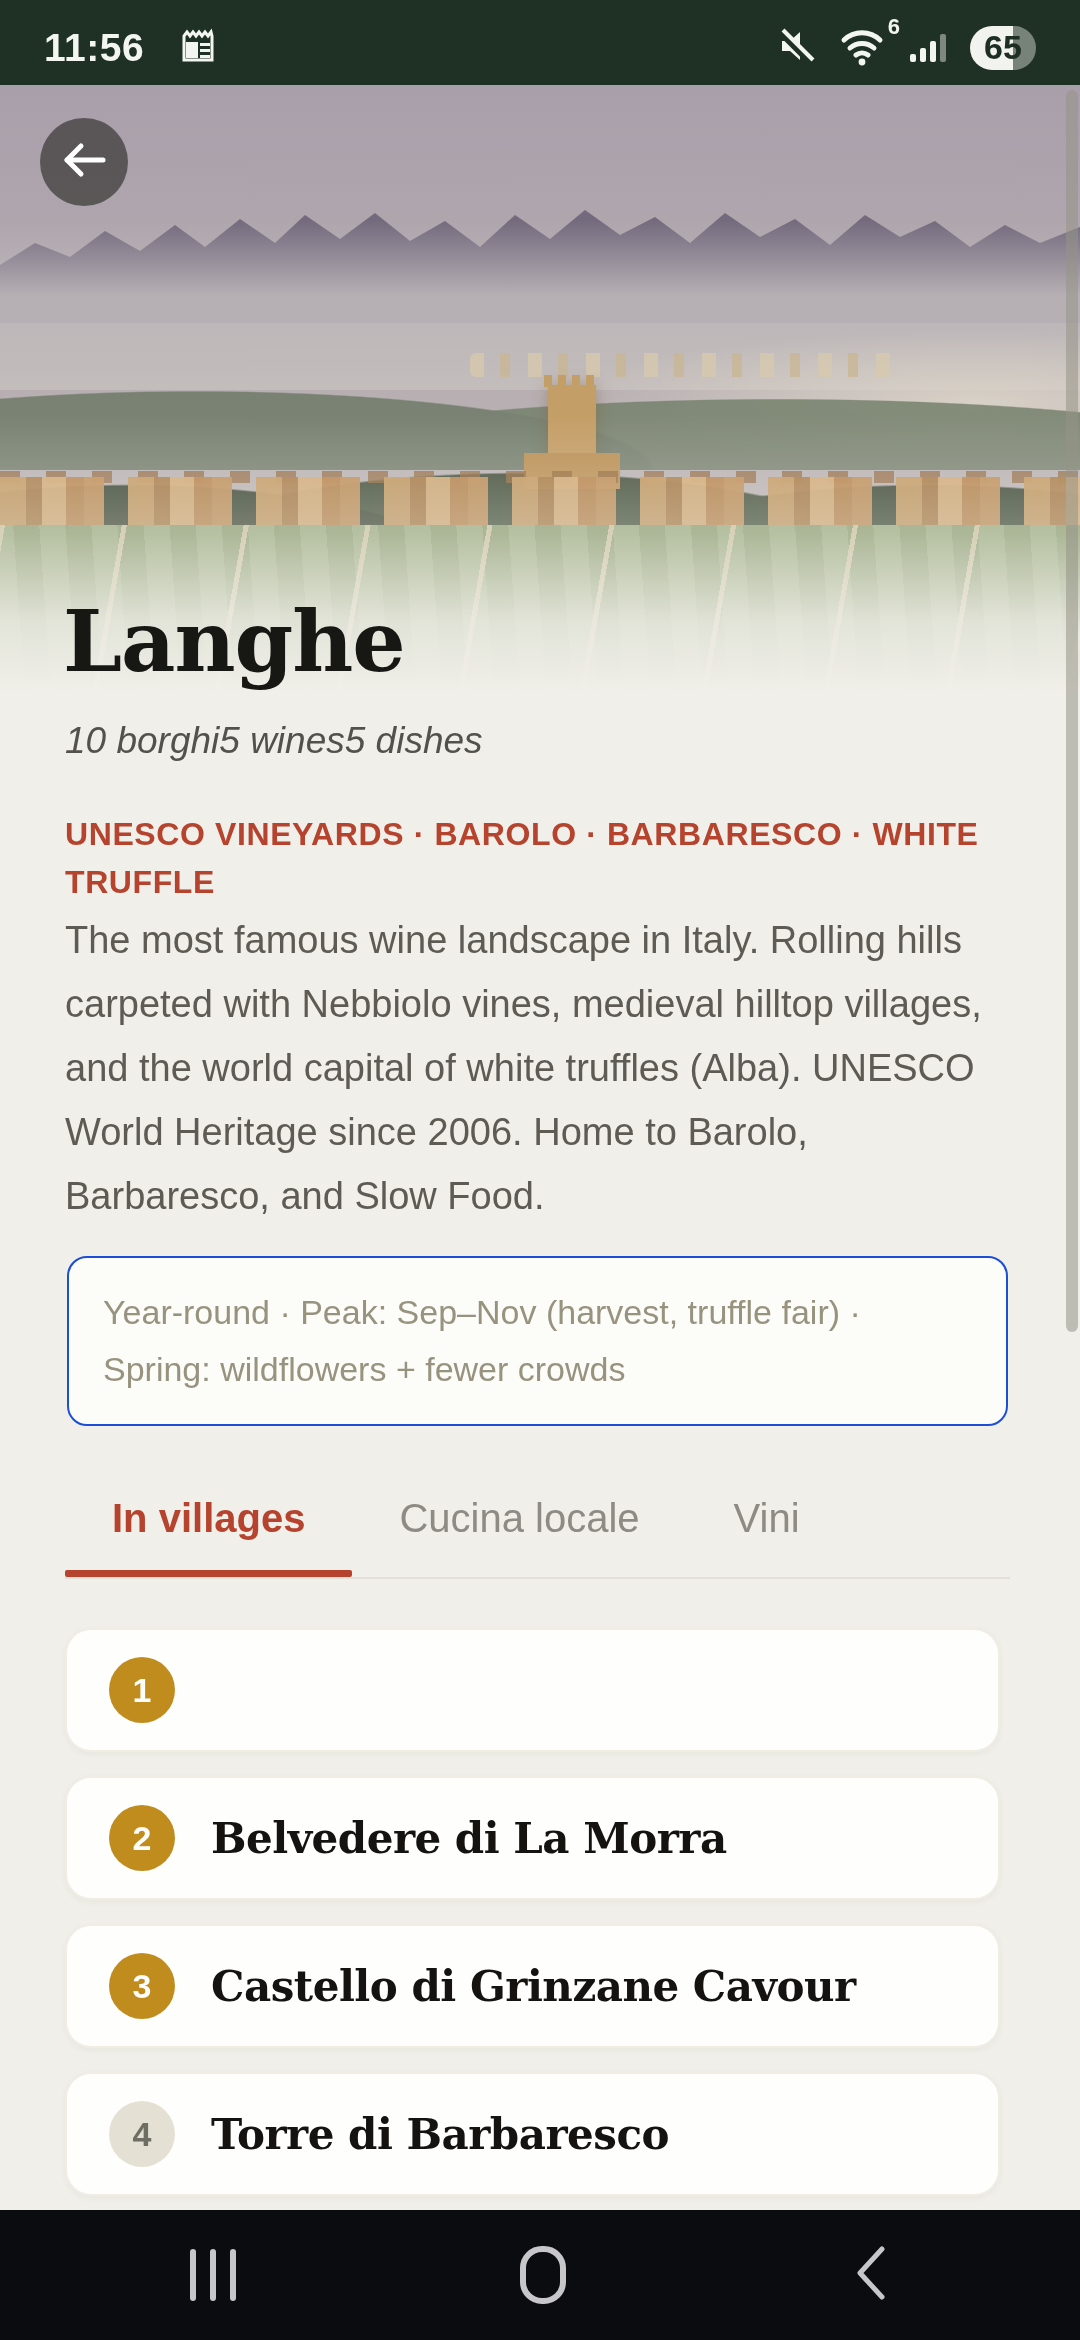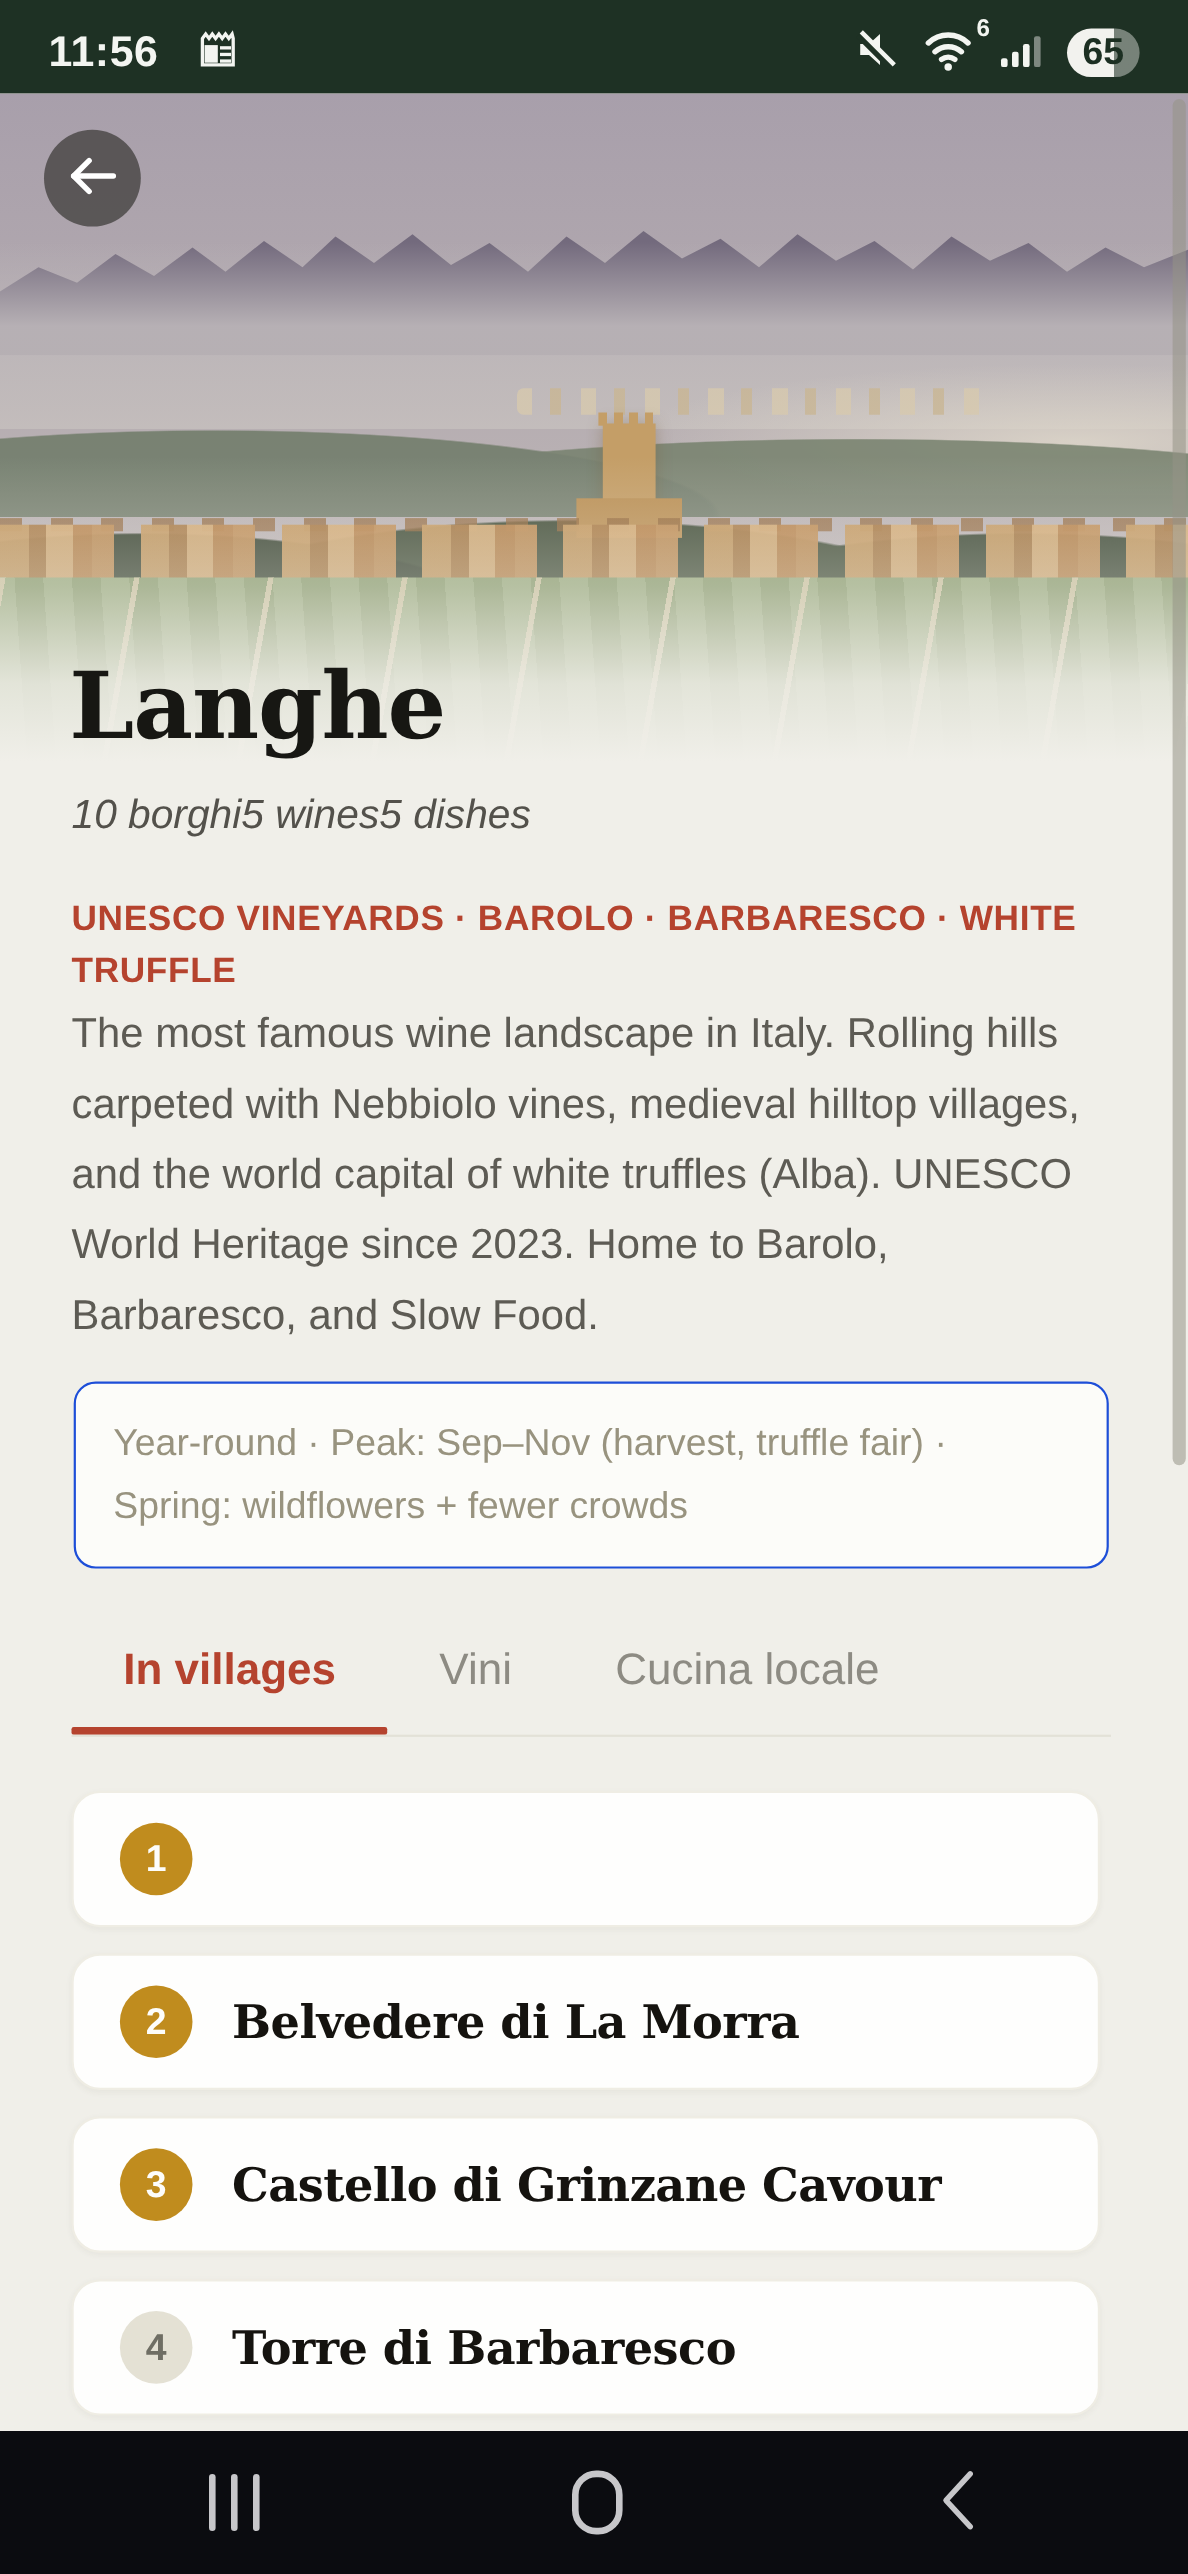--- a/index.html
+++ b/index.html
@@ -216,30 +216,30 @@
   <h1 class="page-title">Langhe</h1>
 
   <div class="stats">
     <span>10 borghi</span>
     <span>5 wines</span>
     <span>5 dishes</span>
   </div>
 
   <div class="tags">UNESCO VINEYARDS · BAROLO · BARBARESCO · WHITE TRUFFLE</div>
 
-  <div class="description">The most famous wine landscape in Italy. Rolling hills carpeted with Nebbiolo vines, medieval hilltop villages, and the world capital of white truffles (Alba). UNESCO World Heritage since 2023. Home to Barolo, Barbaresco, and Slow Food.</div>
+  <div class="description">The most famous wine landscape in Italy. Rolling hills carpeted with Nebbiolo vines, medieval hilltop villages, and the world capital of white truffles (Alba). UNESCO World Heritage since 2006. Home to Barolo, Barbaresco, and Slow Food.</div>
 
   <div class="season-box">
     <span class="season-text">Year-round · Peak: Sep–Nov (harvest, truffle fair) · Spring: wildflowers + fewer crowds</span>
   </div>
 
   <div class="tabs">
     <div class="tab active">In villages</div>
+    <div class="tab">Cucina locale</div>
     <div class="tab">Vini</div>
-    <div class="tab">Cucina locale</div>
   </div>
   <div class="tabs-divider"></div>
 
   <div class="card card1">
     <span class="num gold">1</span>
   </div>
   <div class="card card2">
     <span class="num gold">2</span>
     <span class="card-title">Belvedere di La Morra</span>
   </div>

